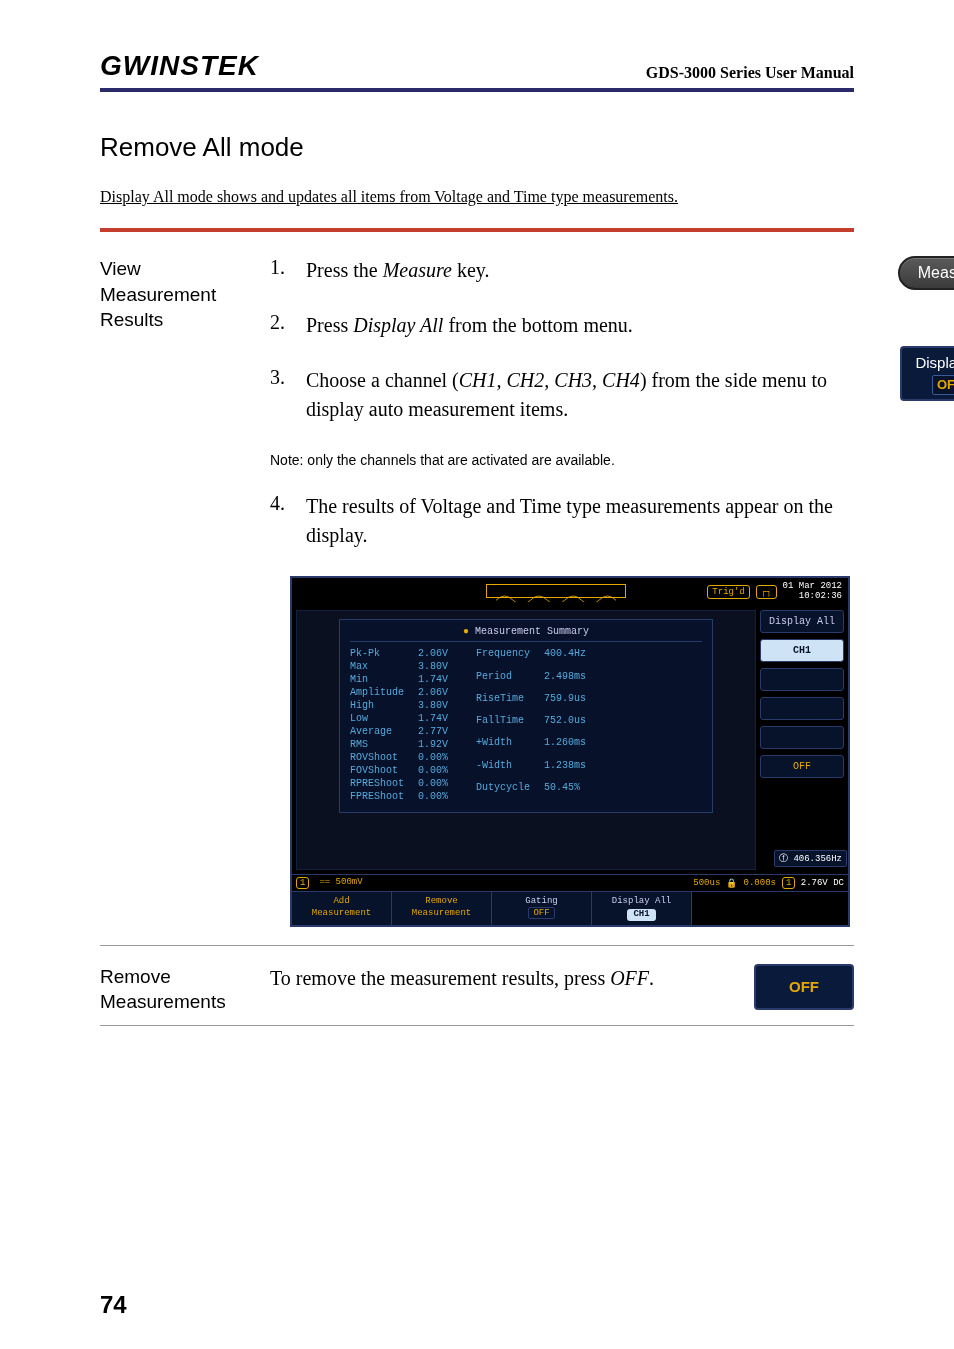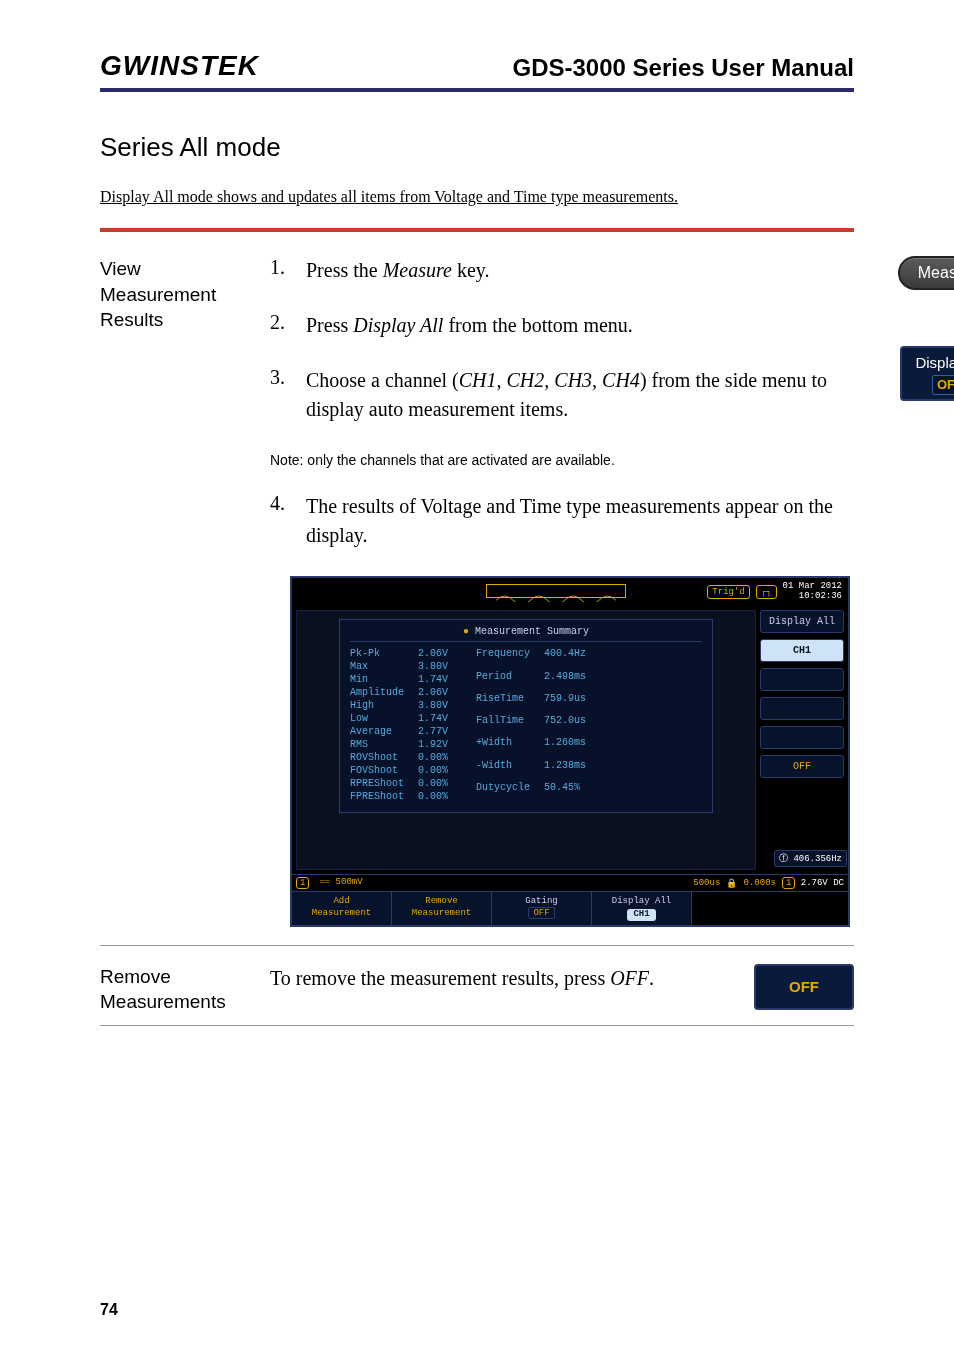--- a/index.html
+++ b/index.html
@@ -21,23 +21,23 @@
       margin-bottom: 40px;
     }
     .brand {
       font-family: Arial, Helvetica, sans-serif;
       font-weight: 900;
       font-size: 28px;
       letter-spacing: 1px;
       font-style: italic;
     }
     .manual-title {
-      font-family: Liberation Sans, sans-serif;
+      font-family: Liberation Serif, serif;
       font-weight: 700;
-      font-size: 24px;
+      font-size: 16px;
     }
     .section-title {
       font-family: 'Segoe UI', Arial, sans-serif;
       font-size: 26px;
       font-weight: 400;
       margin-bottom: 22px;
     }
     .intro {
       font-size: 16px;
       line-height: 1.45;
@@ -249,21 +249,21 @@
       margin-top: 12px;
     }
     .remove-row .desc { flex: 1; font-size: 20px; line-height: 1.45; }
     .remove-row .off-key { flex: 0 0 120px; display: flex; justify-content: flex-end; }
     .pg-num {
       position: absolute;
       bottom: 30px;
       left: 100px;
       font-family: Arial, sans-serif;
       font-weight: 700;
-      font-size: 16px;
+      font-size: 24px;
     }
     .italic { font-style: italic; }
     .wave-mini {
       position: absolute;
       left: 50%;
       top: 6px;
       transform: translateX(-60%);
       border: 1px solid #e6a800;
       width: 140px;
       height: 14px;
@@ -272,21 +272,21 @@
   </style>
 </head>
 <body>
 
 <div class="page">
   <div class="topbar">
     <div class="brand">GWINSTEK</div>
     <div class="manual-title">GDS-3000 Series User Manual</div>
   </div>
 
-  <h2 class="section-title">Series All mode</h2>
+  <h2 class="section-title">Remove All mode</h2>
 
   <p class="intro">Display All mode shows and updates all items from Voltage and Time type measurements.</p>
 
   <hr class="red-rule">
 
   <div class="row">
     <div class="label-col">View Measurement Results</div>
 
     <div class="steps-col">
 

